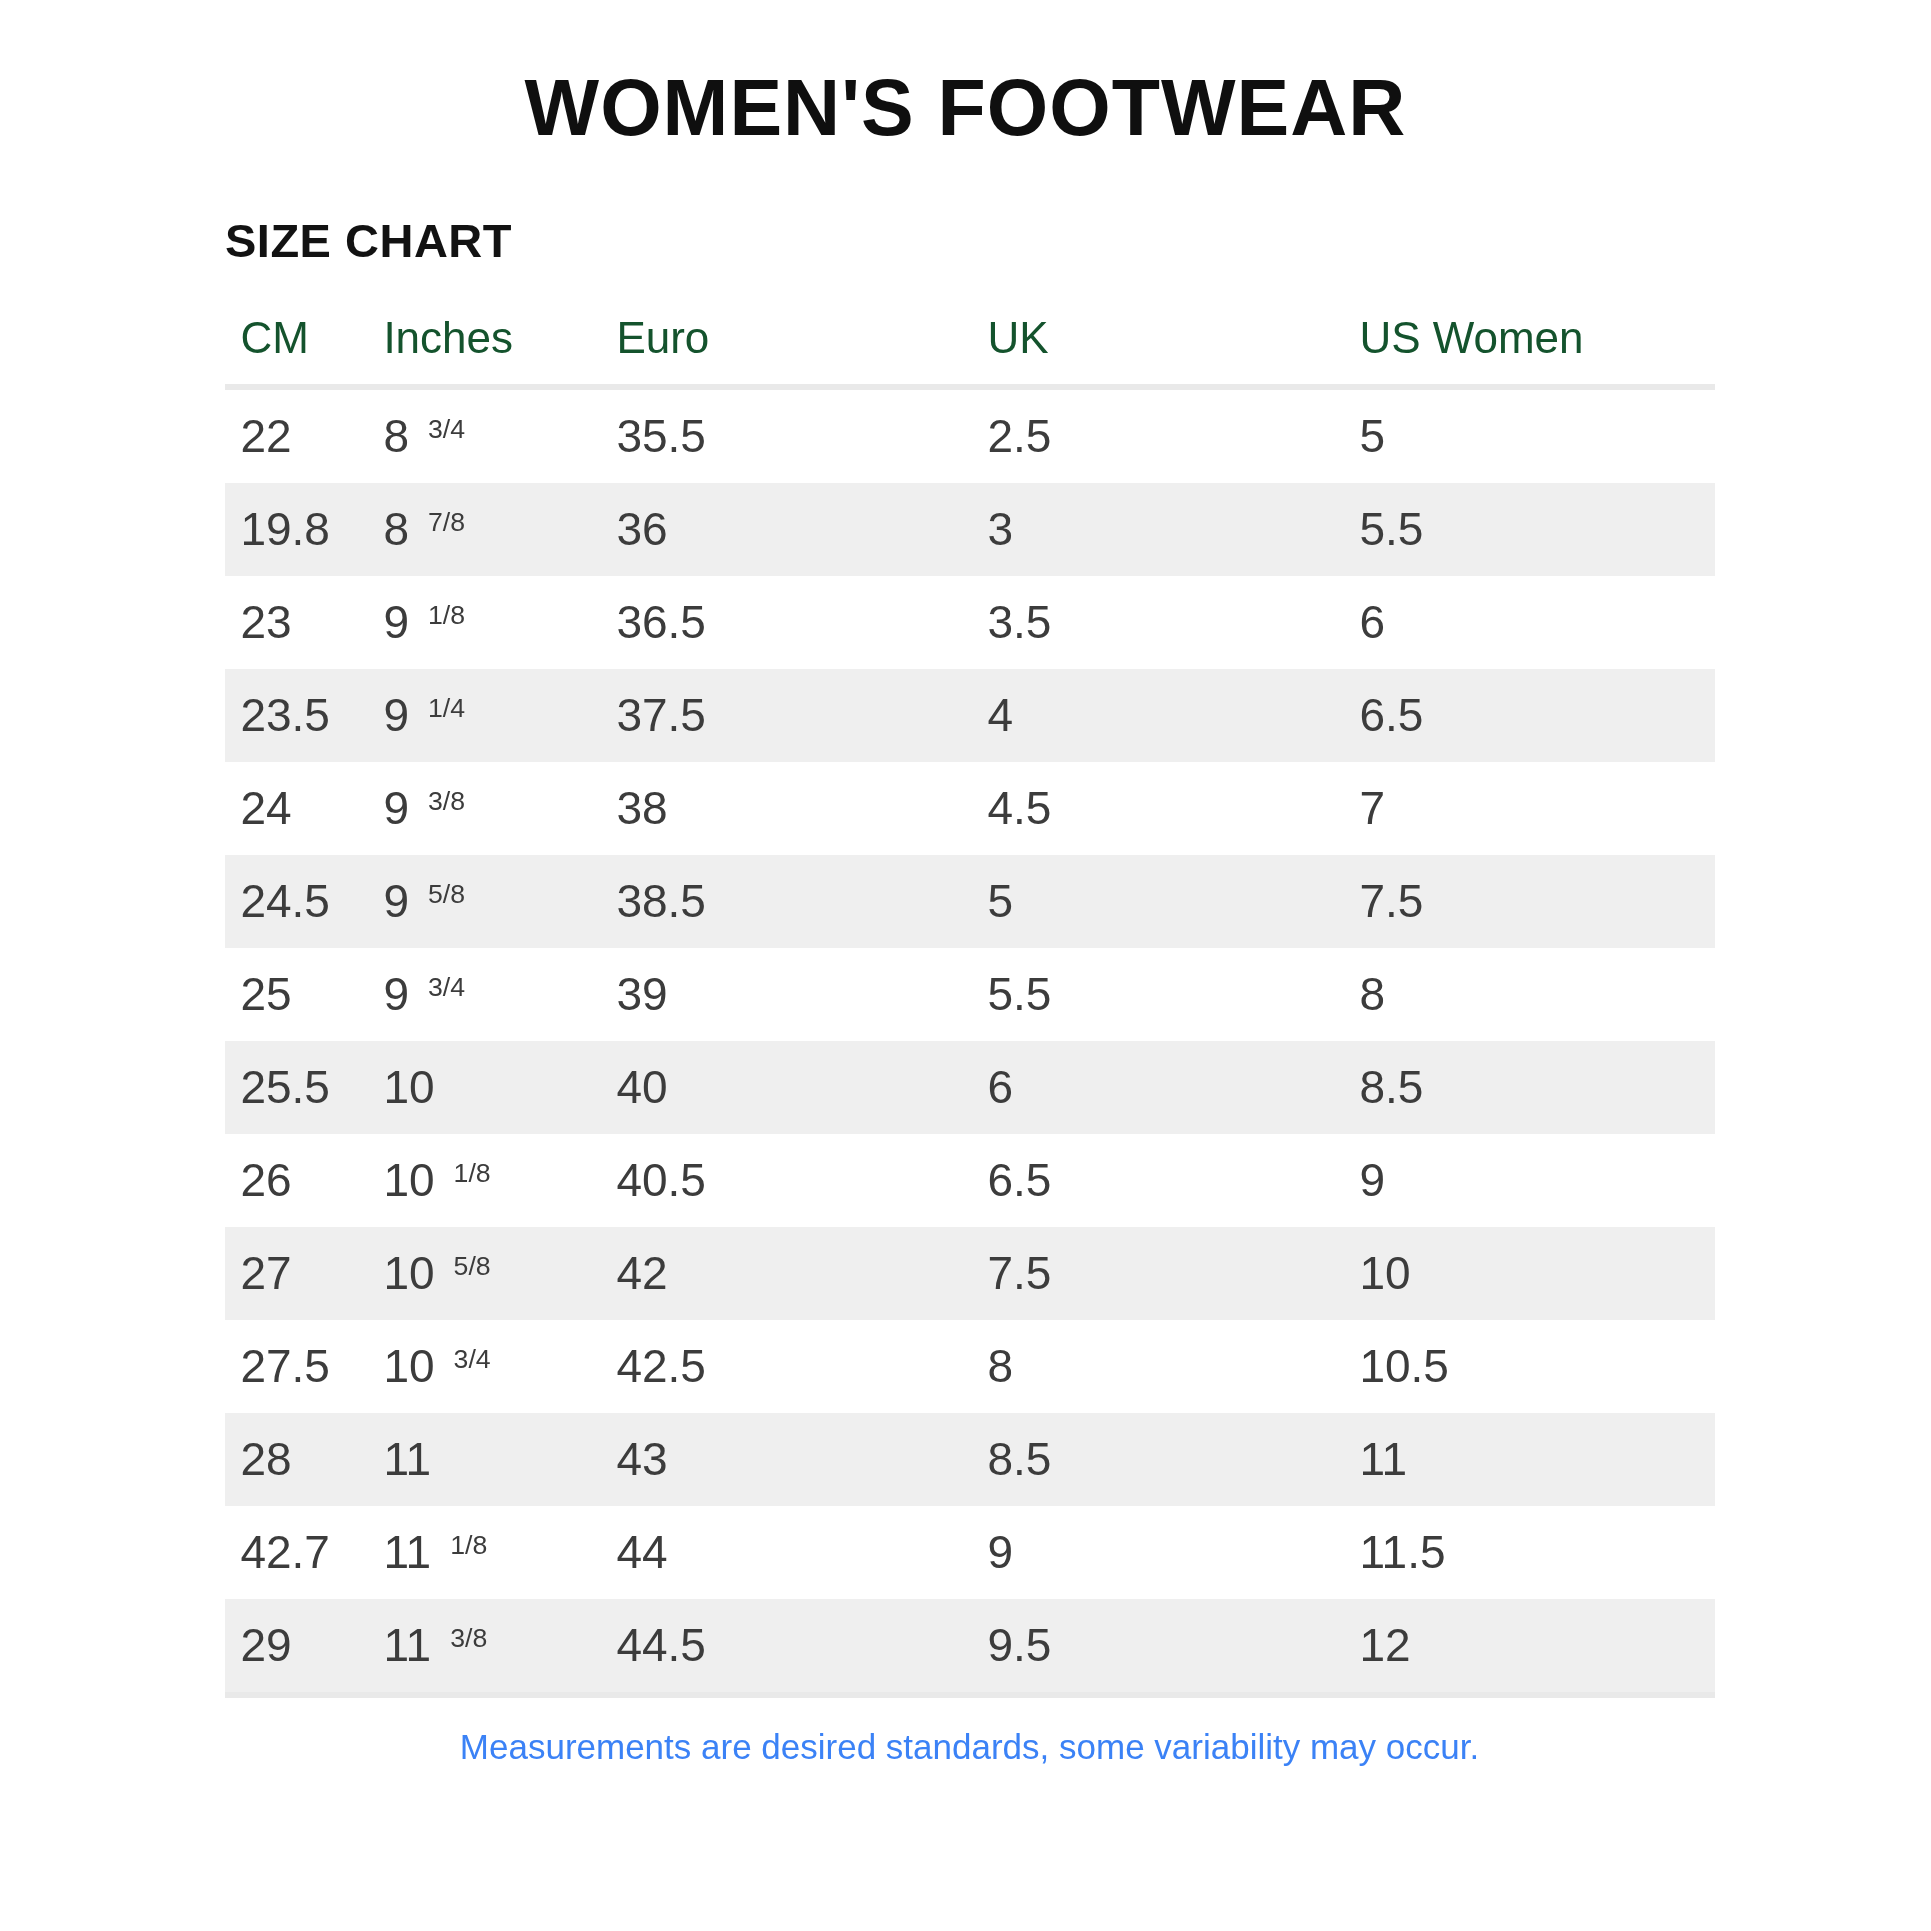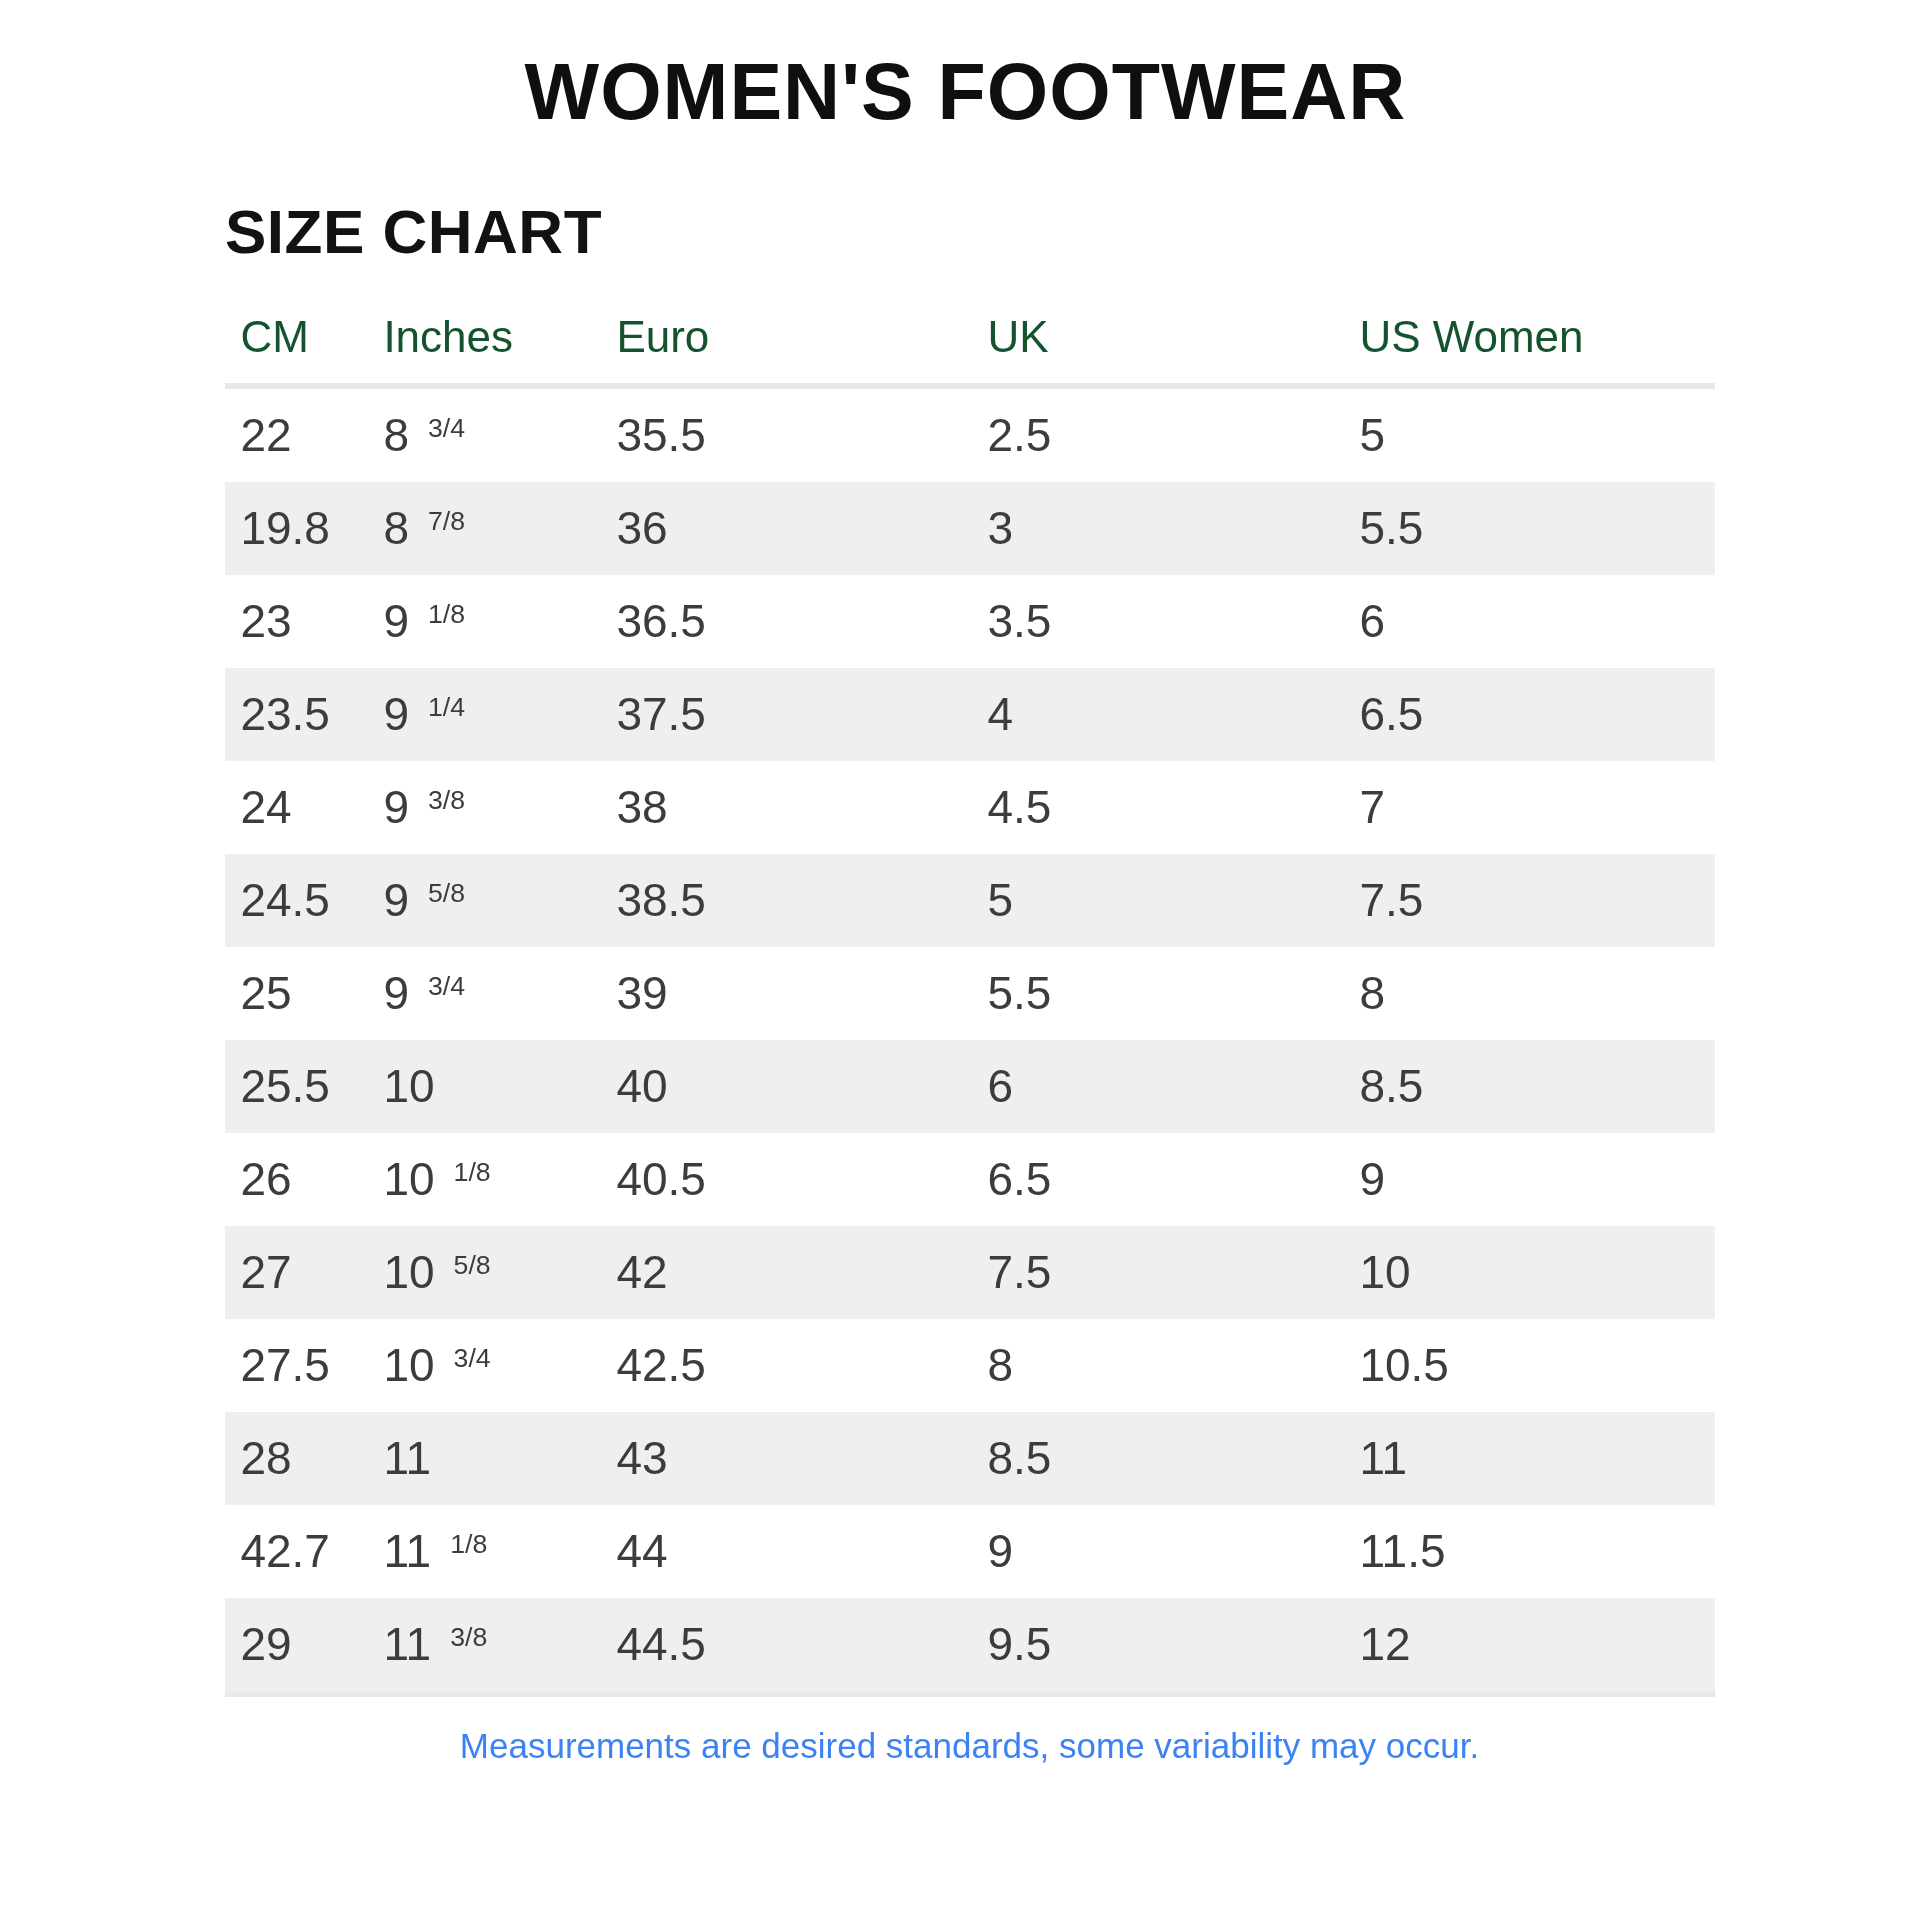--- a/index.html
+++ b/index.html
@@ -2,33 +2,33 @@
 <html><head>
 <meta charset="utf-8">
 <style>
   html, body { margin: 0; padding: 0; background: #ffffff; }
   body {
     width: 1931px; height: 1931px;
     font-family: "Liberation Sans", sans-serif;
     color: #3c3c3c;
     overflow: hidden;
   }
-  .page { padding-top: 52px; }
+  .page { padding-top: 68px; }
   .title {
     margin: 0;
     text-align: center;
     font-size: 79px;
     font-weight: bold;
     letter-spacing: 1px;
     color: #0f0f0f;
     line-height: 1.0;
   }
   .section-heading {
     margin: 70px 0 0 225px;
-    font-size: 62px;
+    font-size: 47px;
     font-weight: bold;
     letter-spacing: 0.5px;
     color: #121212;
     line-height: 1.0;
   }
   .table-wrap { margin: 33px 217px 0 225px; width: 1489px; }
   table.size-chart {
     width: 1489px;
     border-collapse: collapse;
     table-layout: fixed;

